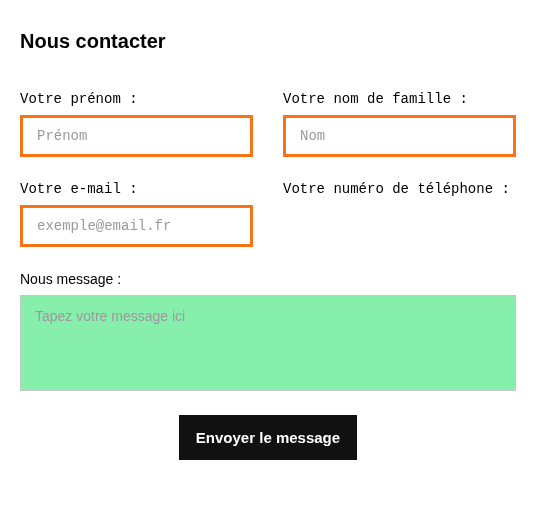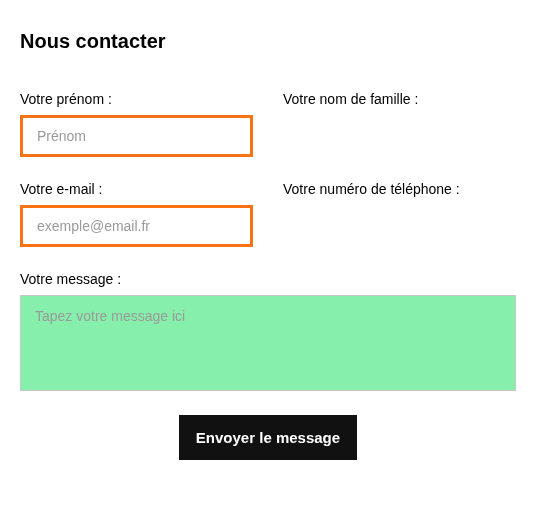--- a/index.html
+++ b/index.html
@@ -18,20 +18,21 @@
     text-align: left;
     font-size: 20px;
     font-weight: bold;
     color: #000;
     margin-bottom: 38px;
   }
   .row {
     display: flex;
     gap: 30px;
     margin-bottom: 24px;
+    font-family: Liberation Mono, monospace;
   }
   .field {
     flex: 1;
     display: flex;
     flex-direction: column;
   }
   .field-full {
     width: 100%;
     display: flex;
     flex-direction: column;
@@ -92,33 +93,34 @@
 
 <h1 class="title">Nous contacter</h1>
 
 <div class="row">
   <div class="field">
     <label class="label">Votre prénom :</label>
     <input class="input" type="text" placeholder="Prénom" style="">
   </div>
   <div class="field">
     <label class="label">Votre nom de famille :</label>
+    <input class="input" type="text" placeholder="Nom" style="">
   </div>
 </div>
 
 <div class="row">
   <div class="field">
     <label class="label">Votre e-mail :</label>
     <input class="input" type="text" placeholder="exemple@email.fr" style="">
   </div>
   <div class="field">
     <label class="label">Votre numéro de téléphone :</label>
   </div>
 </div>
 
 <div class="field-full">
-  <label class="label">Votre message :</label>
+  <label class="label">Nous message :</label>
   <textarea class="textarea" placeholder="Tapez votre message ici" style=""></textarea>
 </div>
 
 <div class="submit-wrap">
   <button class="submit">Envoyer le message</button>
 </div>
 
 </body></html>

